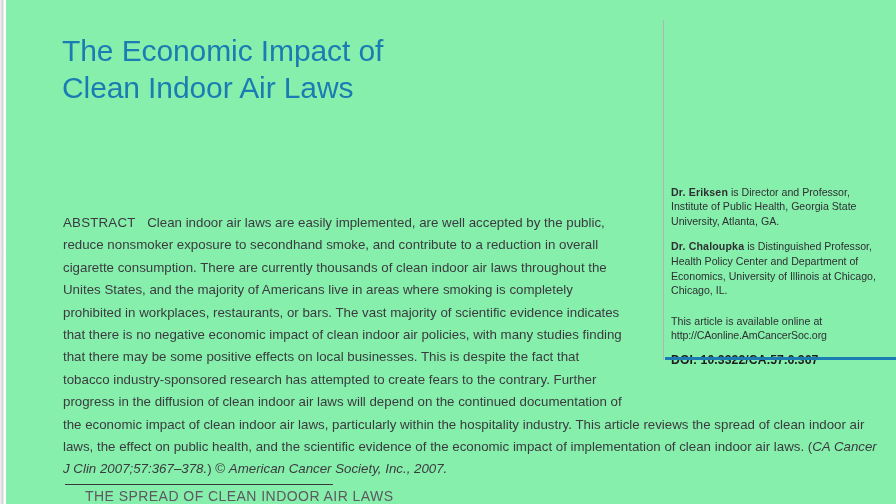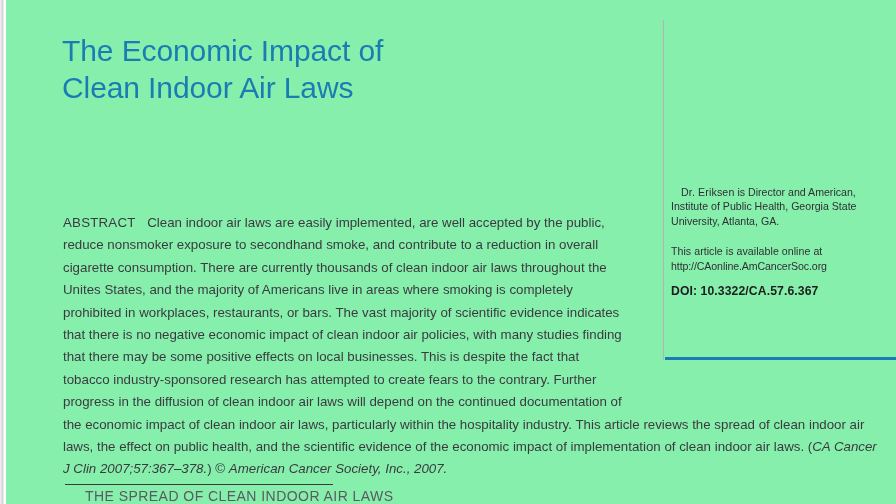--- a/index.html
+++ b/index.html
@@ -116,23 +116,22 @@
     line-height: 14.6px;
     color: #2f2f33;
   }
   .bio {
     margin-bottom: 11px;
   }
   .bio:last-of-type {
     margin-bottom: 0;
   }
   .bio b {
-    font-weight: 400;
+    font-weight: 700;
     letter-spacing: 0.15px;
-    margin-left: 10px;
   }
   .availability {
     margin-top: 16px;
     margin-bottom: 10px;
     letter-spacing: 0.05px;
   }
   .availability .line2 {
     letter-spacing: -0.1px;
   }
   .doi {
@@ -183,22 +182,23 @@
 
 
   <div class="abstract">
     <div class="abstract-shape"></div><span class="abstract-label">ABSTRACT</span><span>Clean indoor air laws are easily implemented, are well accepted by the public, reduce nonsmoker exposure to secondhand smoke, and contribute to a reduction in overall cigarette consumption. There are currently thousands of clean indoor air laws throughout the Unites States, and the majority of Americans live in areas where smoking is completely prohibited in workplaces, restaurants, or bars. The vast majority of scientific evidence indicates that there is no negative economic impact of clean indoor air policies, with many studies finding that there may be some positive effects on local businesses. This is despite the fact that tobacco industry-sponsored research has attempted to create fears to the contrary. Further progress in the diffusion of clean indoor air laws will depend on the continued documentation of the economic impact of clean indoor air laws, particularly within the hospitality industry. This article reviews the spread of clean indoor air laws, the effect on public health, and the scientific evidence of the economic impact of implementation of clean indoor air laws. (</span><span class="ital">CA Cancer J Clin 2007;57:367–378.</span><span>) © </span><span class="ital">American Cancer Society, Inc., 2007.</span>
   </div>
 
   <div class="sidebar-rule"></div>
 
   <aside class="sidebar">
 
-    <p class="bio"><b>Dr. Eriksen</b><span> is Director and American, Institute of Public Health, Georgia State University, Atlanta, GA.</span></p>
-
+    <p class="bio"><b>Dr. Eriksen</b><span> is Director and Professor, Institute of Public Health, Georgia State University, Atlanta, GA.</span></p>
+
+    <p class="bio"><b>Dr. Chaloupka</b><span> is Distinguished Professor, Health Policy Center and Department of Economics, University of Illinois at Chicago, Chicago, IL.</span></p>
 
     <p class="availability">
       <span>This article is available online at</span><br>
       <span class="line2">http://CAonline.AmCancerSoc.org</span>
     </p>
 
     <p class="doi">DOI: 10.3322/CA.57.6.367</p>
   </aside>
 
   <div class="doi-rule"></div>

